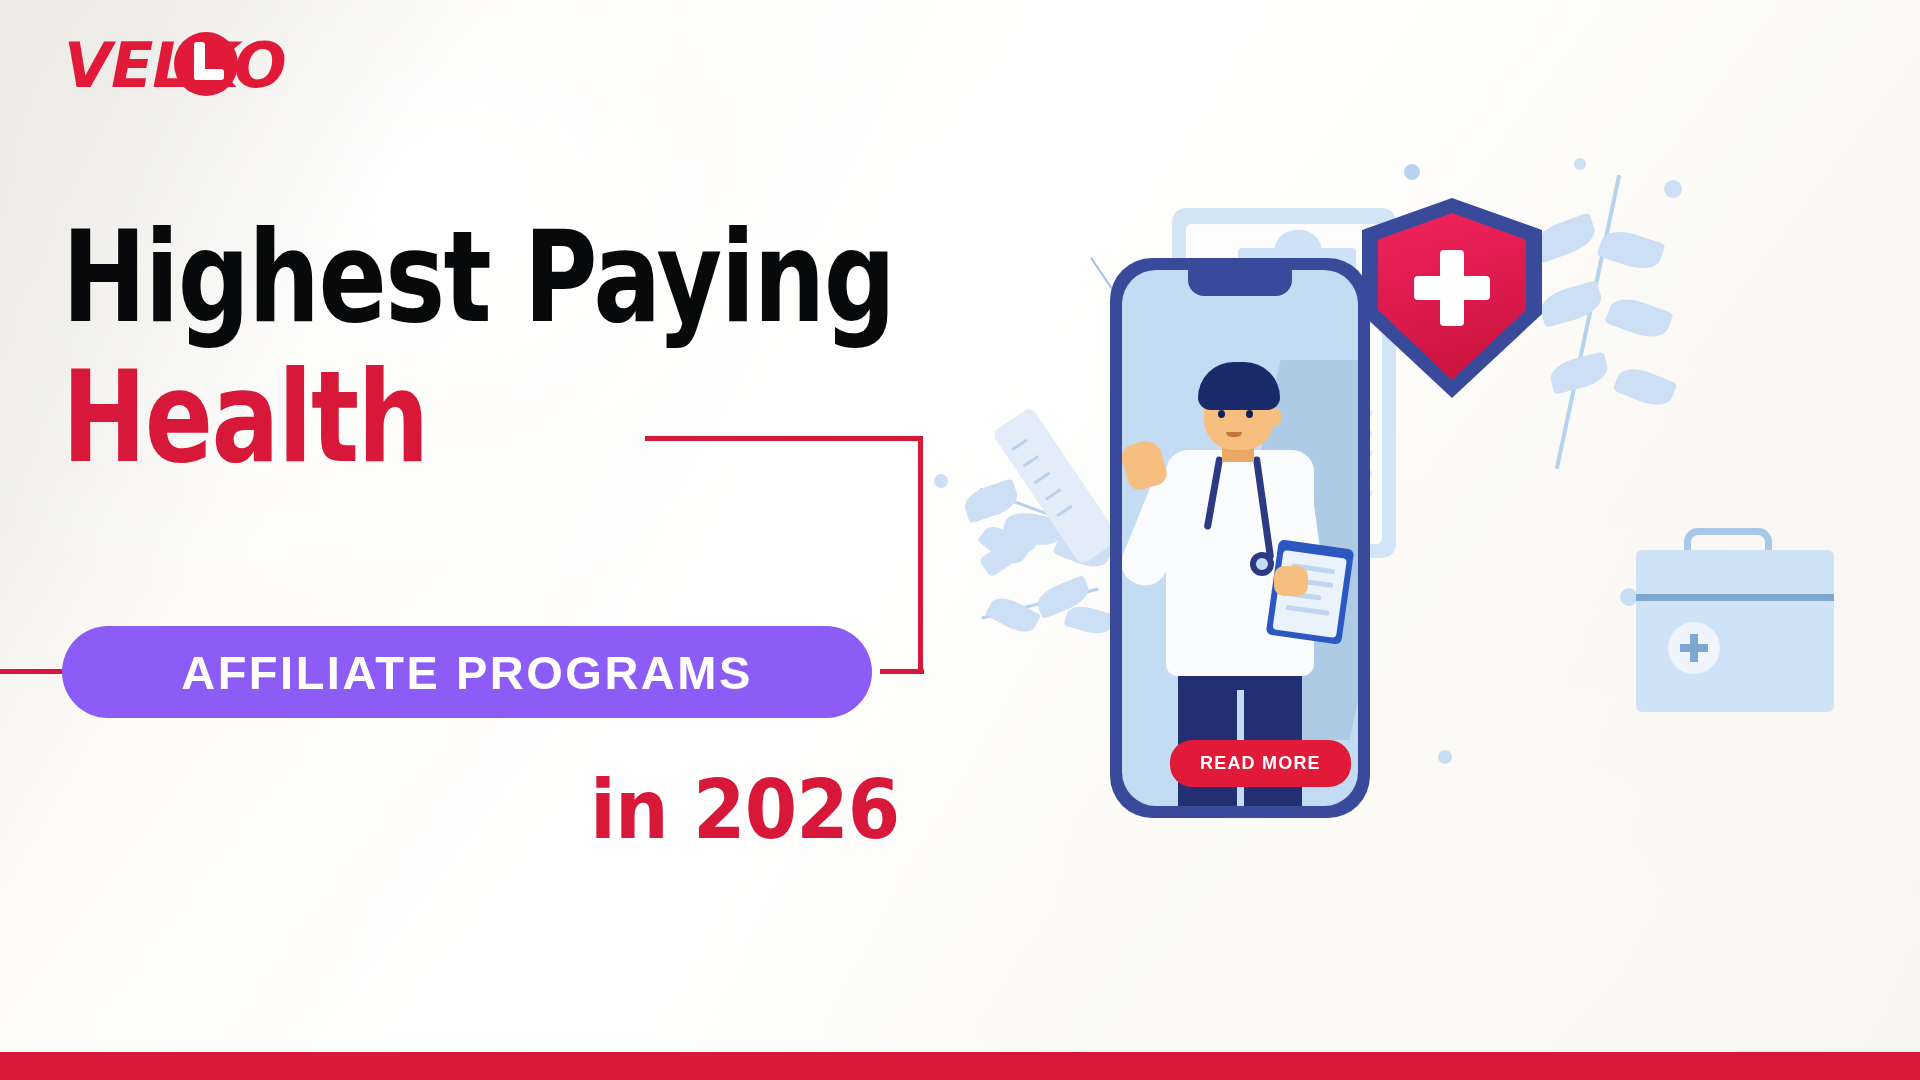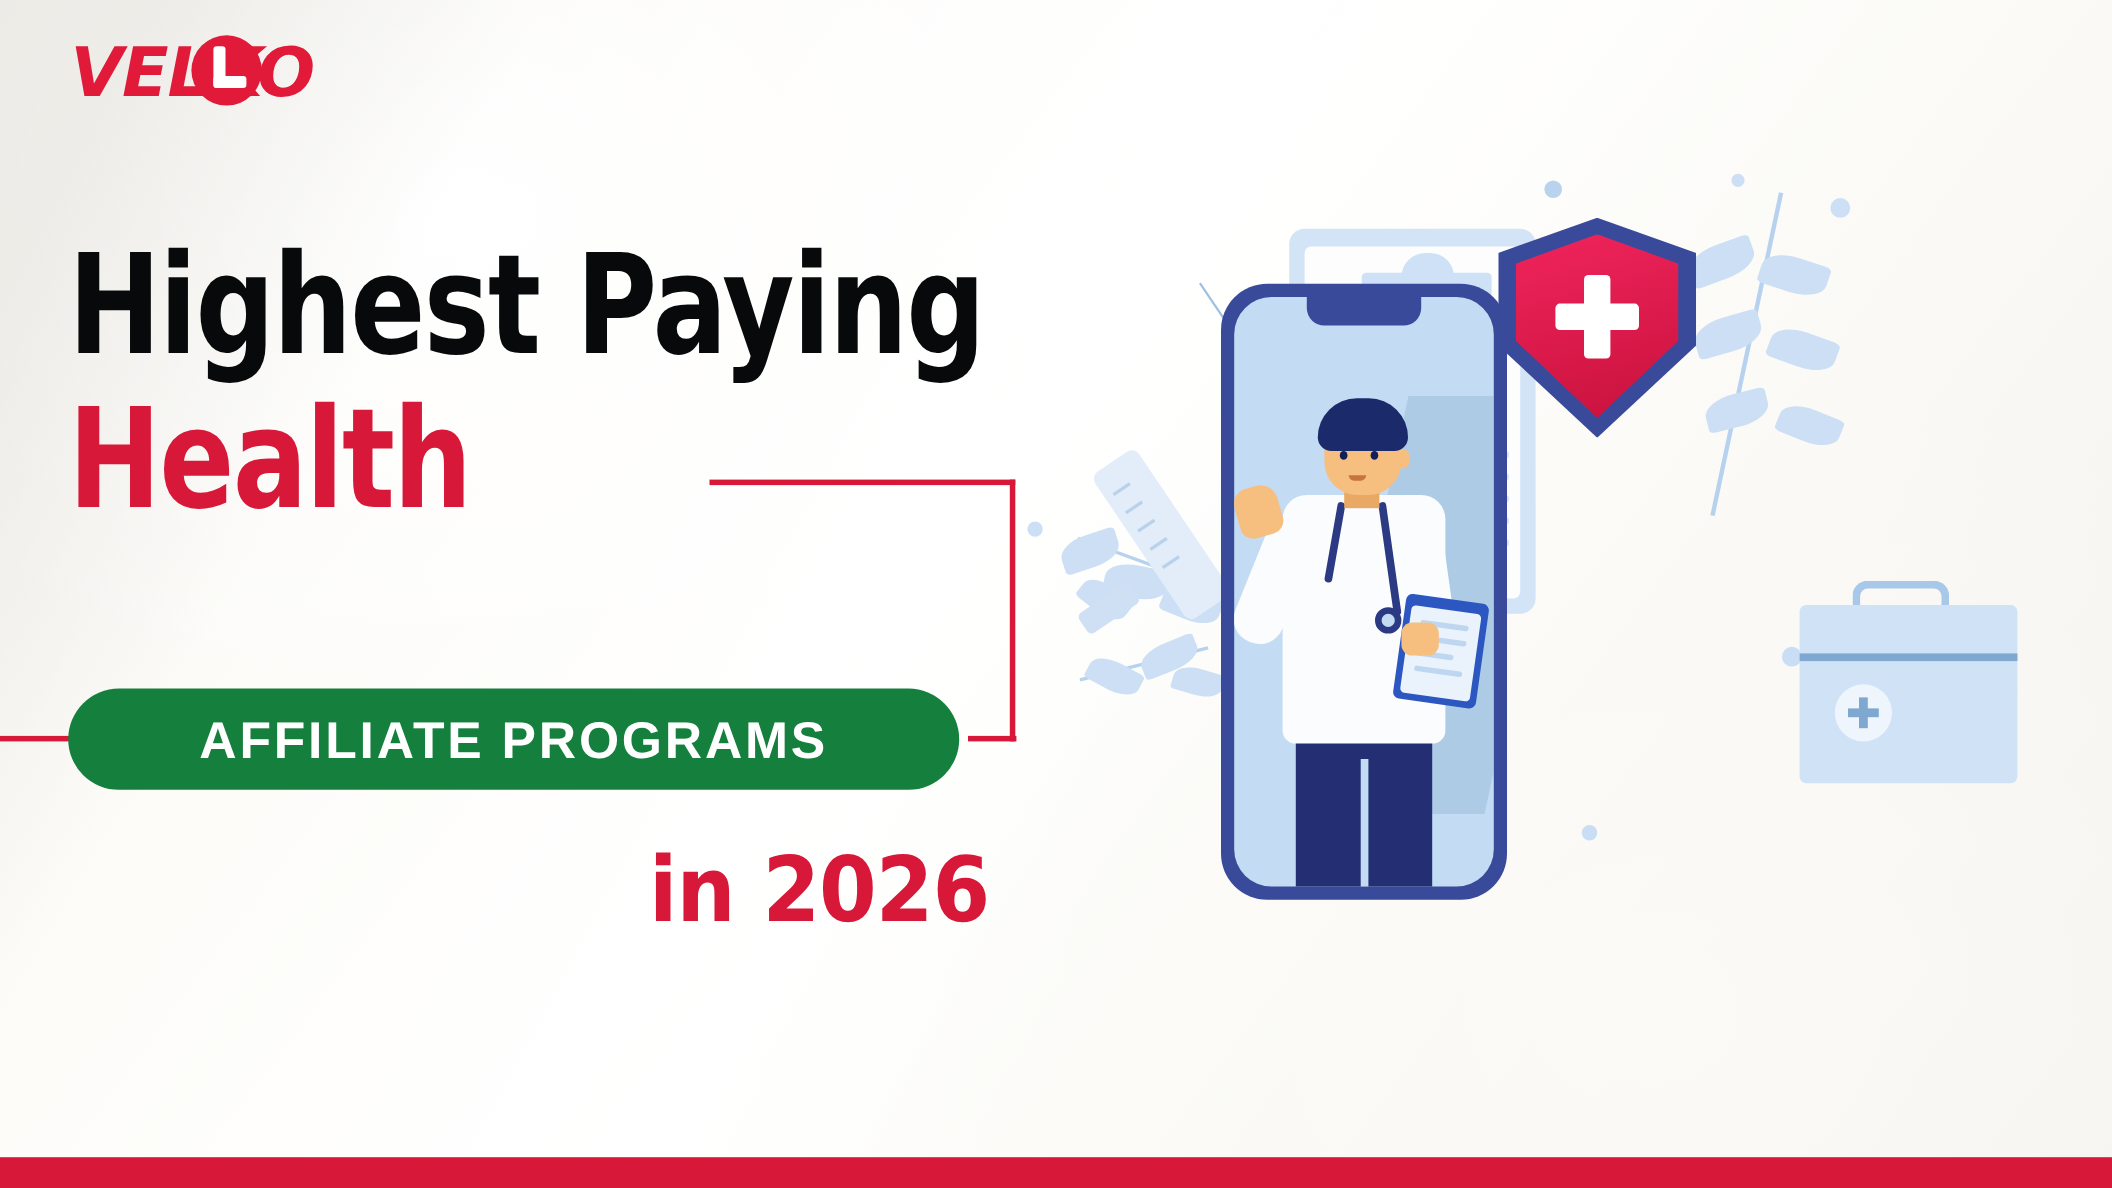--- a/index.html
+++ b/index.html
@@ -58,21 +58,21 @@
     font-weight:bold; font-size:126px; line-height:1.0;
     color:#D81839; letter-spacing:-2px;
     transform:scaleX(.80); transform-origin:left center;
     white-space:nowrap; margin-top:14px;
   }
 
   
   .pill {
     position:absolute; left:62px; top:626px;
     width:810px; height:92px; border-radius:46px;
-    background:#15803d;
+    background:#8b5cf6;
     display:flex; align-items:center; justify-content:center;
   }
   .pill-text {
     color:#ffffff; font-weight:bold; font-size:47px;
     letter-spacing:2.5px; white-space:nowrap;
     font-family:"Liberation Sans", sans-serif;
   }
 
   
   .year {
@@ -344,18 +344,19 @@
 
         <div class="doc-neck"></div>
         <div class="doc-head"></div>
         <div class="doc-ear"></div>
         <div class="doc-hair"></div>
         <div class="doc-eye" style="left:96px;"></div>
         <div class="doc-eye" style="left:124px;"></div>
         <div class="doc-mouth"></div>
       </div>
 
+      <div class="read-more">READ MORE</div>
     </div>
   </div>
 
 </div>
 
 <div class="bottom-bar"></div>
 
 </body></html>

